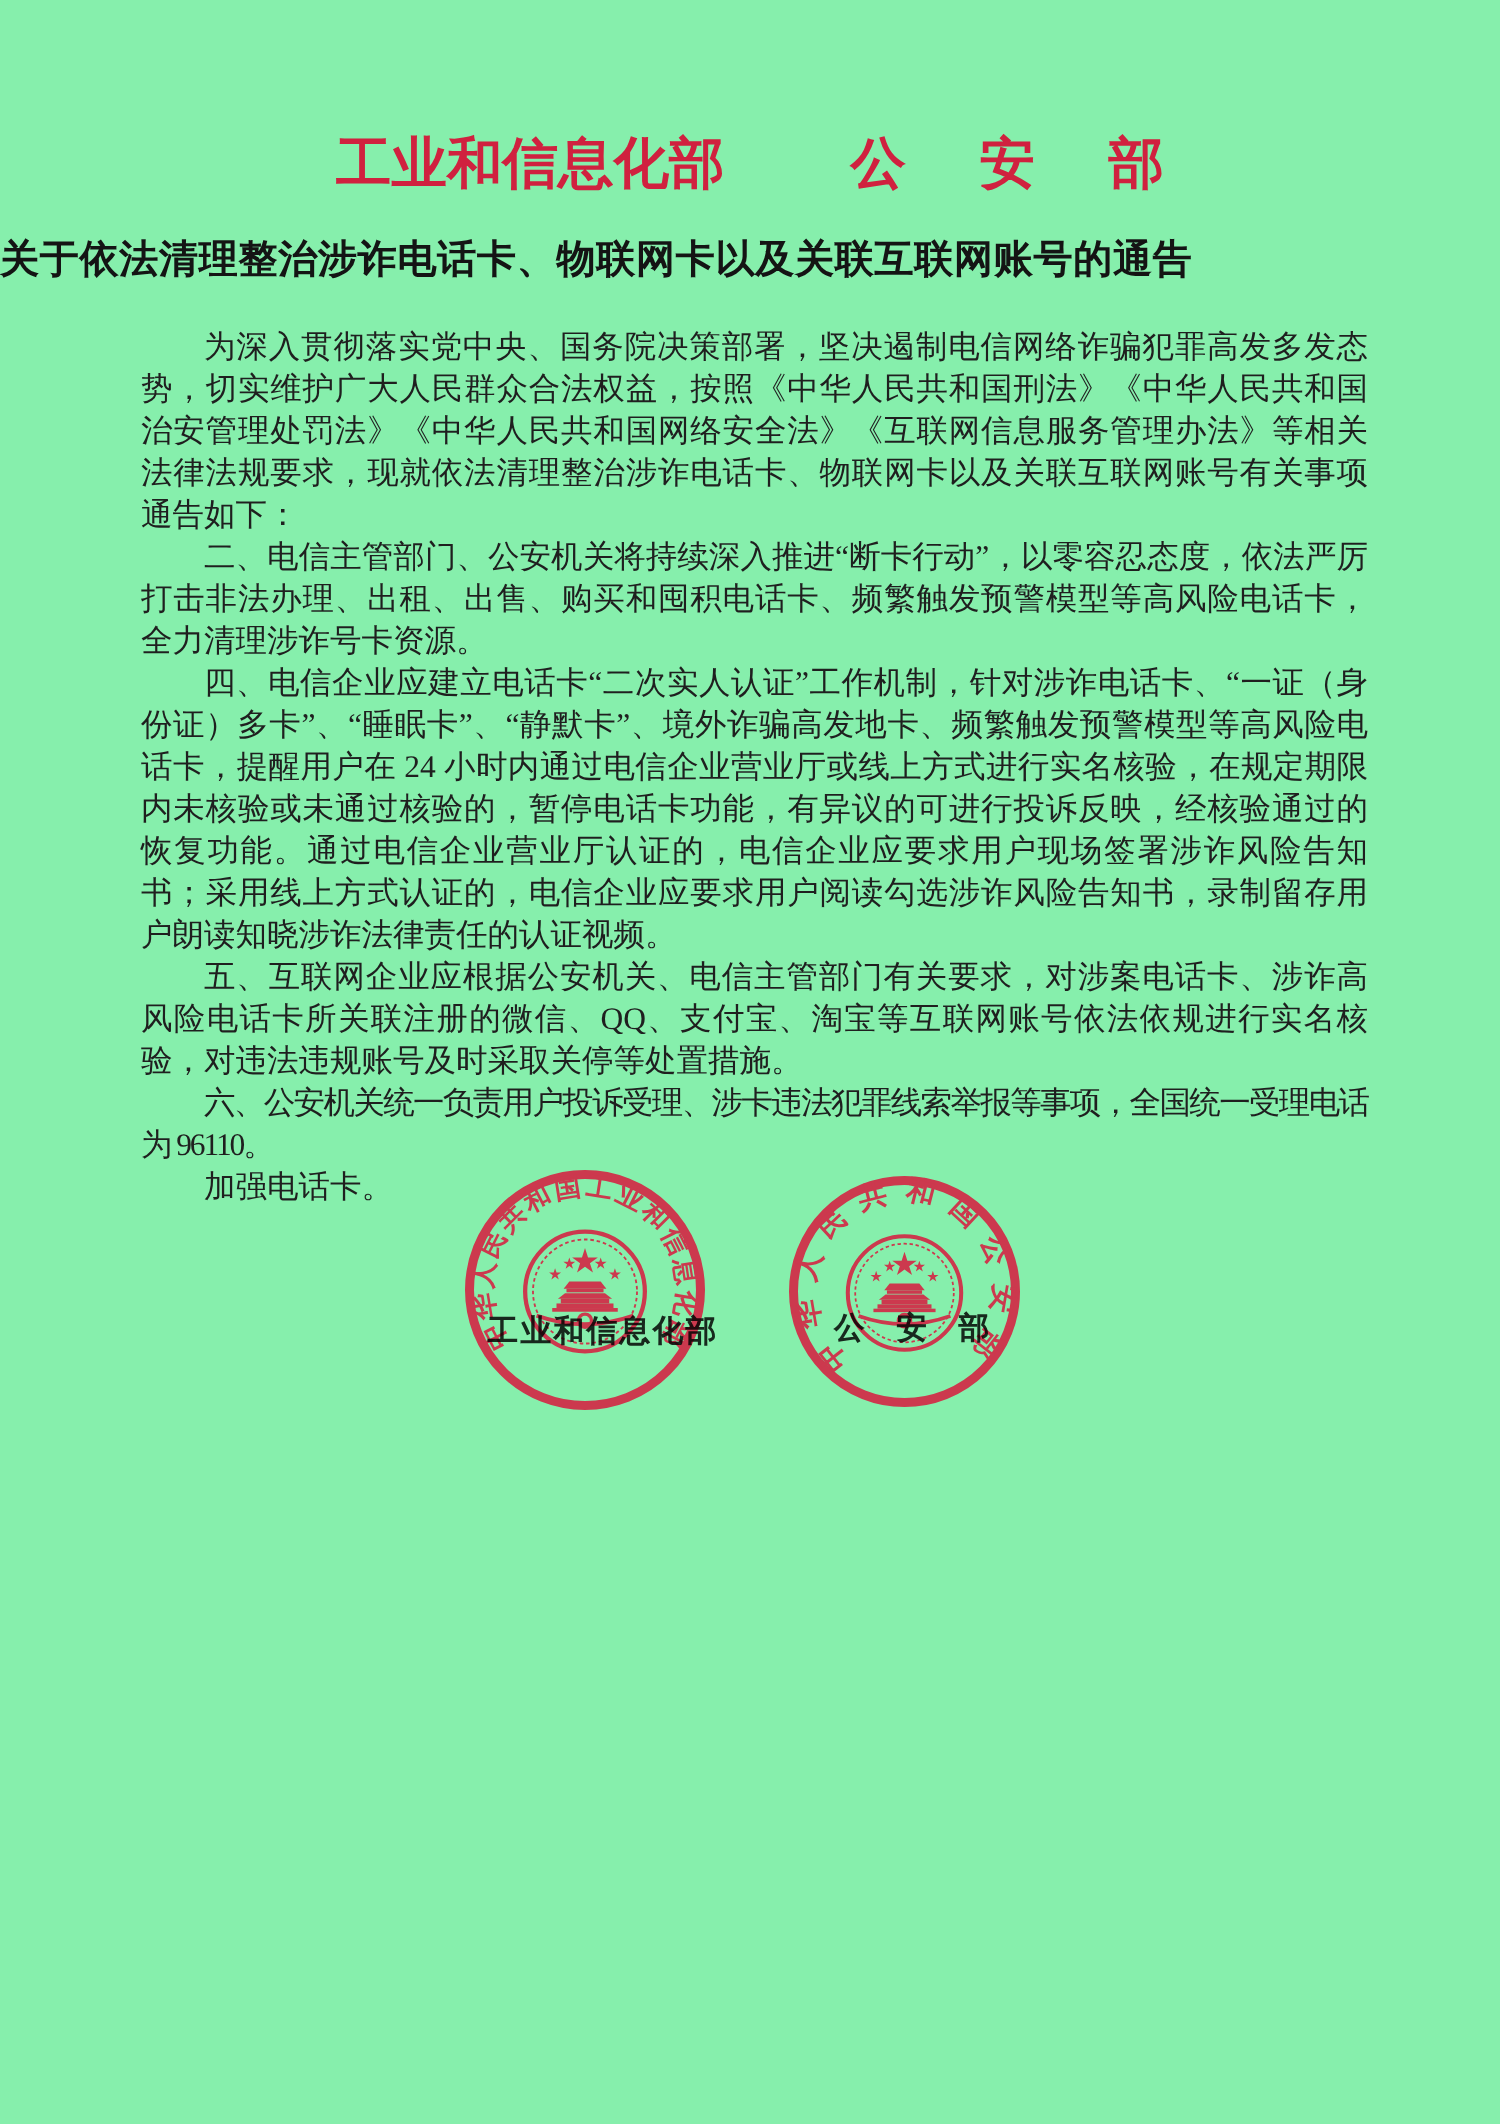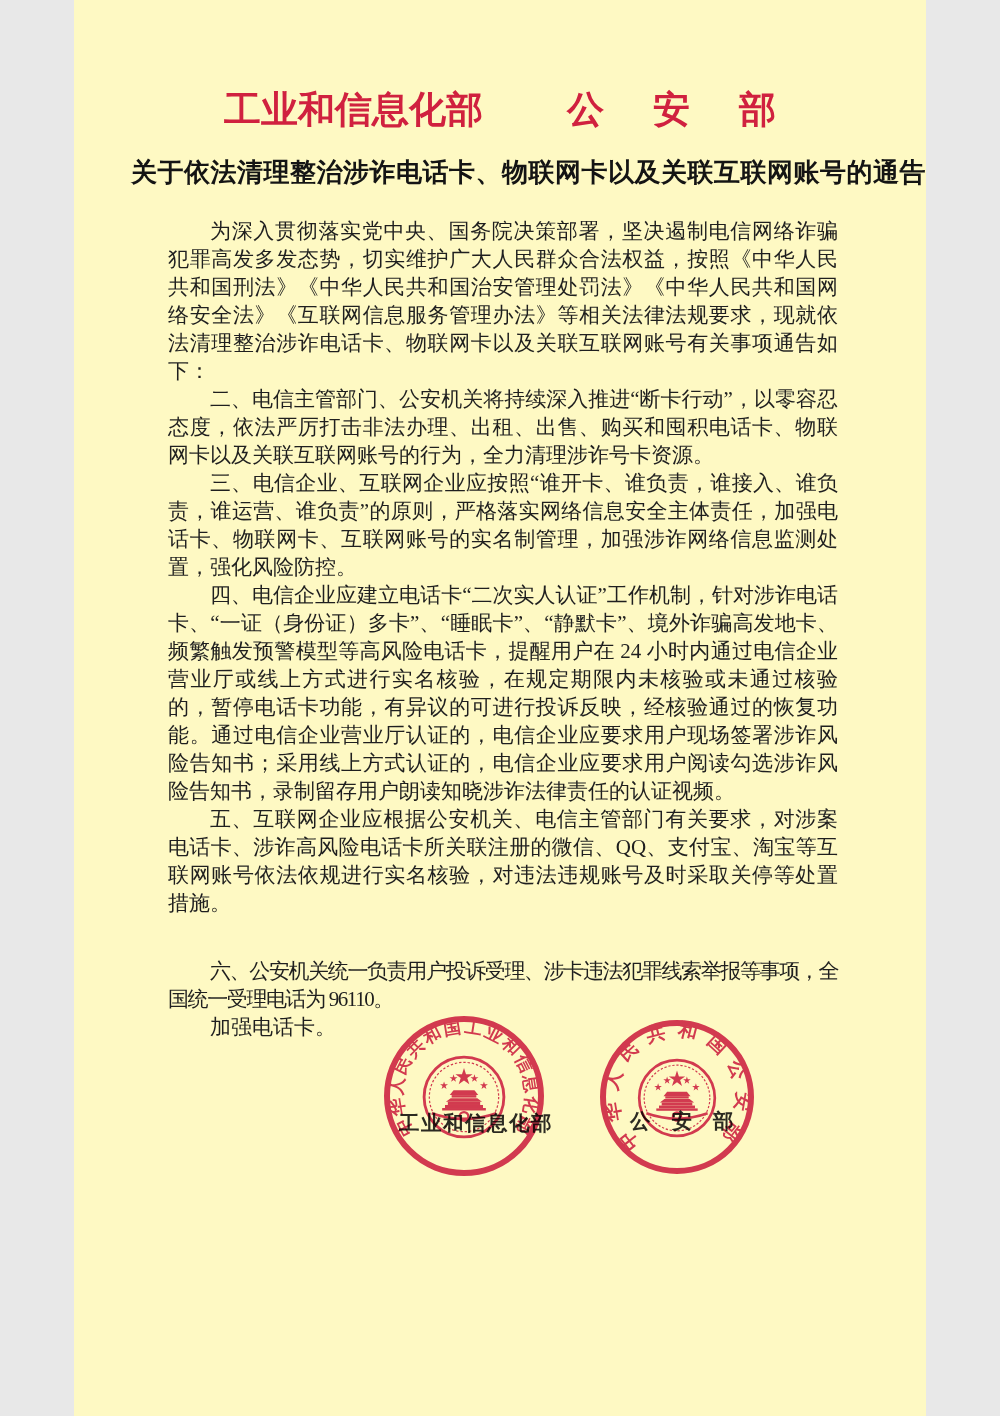--- a/index.html
+++ b/index.html
@@ -3,51 +3,51 @@
 <meta charset="utf-8">
 <style>
   :root{
     --header-red:#d0213f;
     --seal-red:#d03049;
     --text-black:#1f1f1f;
   }
   html,body{margin:0;padding:0;background:#e8e8e8;}
   .page{
     position:relative;
-    width:852px;height:1416px;
+    width:1000px;height:1416px;
     margin:0 auto;
-    background:#fef9c3;
+    background:#86efac;
     font-family:"Liberation Serif","DejaVu Serif",serif;
     overflow:hidden;
   }
   
   .ministries{
     padding-top:90px;
     display:flex;justify-content:center;align-items:baseline;
     gap:84px;
     font-size:37px;font-weight:700;line-height:1.1;
     color:var(--header-red);
   }
   .ministry-right{letter-spacing:49px;margin-right:-49px;}
   .doc-title{
     margin:24px 0 0;
-    text-align:right;
+    text-align:left;
     font-size:26px;font-weight:700;
     color:#141414;letter-spacing:.5px;
   }
   
   .doc-body{
     margin-top:27px;
     padding:0 88px 0 94px;
     font-size:21px;line-height:28px;
     color:var(--text-black);
     text-align:justify;
   }
   .doc-body p{margin:0;text-indent:2em;}
-  .doc-body p.tight{letter-spacing:-1.4px;margin-top:40px;}
+  .doc-body p.tight{letter-spacing:-1.4px;}
   
   .seals-area{position:relative;height:330px;margin-top:-32px;}
   .seal{position:absolute;opacity:.95;}
   .seal-left{left:308px;top:6px;width:164px;height:164px;}
   .seal-right{left:524px;top:10px;width:158px;height:158px;}
   .seal-svg{color:var(--seal-red);display:block;}
   .seal-ring-text{font-family:"Liberation Serif","DejaVu Serif",serif;font-weight:700;}
   .stamp-sig{
     position:absolute;
     color:#2b2b2b;font-weight:700;
@@ -65,22 +65,21 @@
   <header class="doc-header">
     <div class="ministries">
       <span class="ministry-left">工业和信息化部</span>
       <span class="ministry-right">公安部</span>
     </div>
     <h1 class="doc-title">关于依法清理整治涉诈电话卡、物联网卡以及关联互联网账号的通告</h1>
   </header>
 
   <main class="doc-body">
     <p>为深入贯彻落实党中央、国务院决策部署，坚决遏制电信网络诈骗犯罪高发多发态势，切实维护广大人民群众合法权益，按照《中华人民共和国刑法》《中华人民共和国治安管理处罚法》《中华人民共和国网络安全法》《互联网信息服务管理办法》等相关法律法规要求，现就依法清理整治涉诈电话卡、物联网卡以及关联互联网账号有关事项通告如下：</p>
-    <p>二、电信主管部门、公安机关将持续深入推进“断卡行动”，以零容忍态度，依法严厉打击非法办理、出租、出售、购买和囤积电话卡、物联网卡以及关联互联网账号的行为，全力清理涉诈号卡资源。</p>
-    <p>三、电信企业、互联网企业应按照“谁开卡、谁负责，谁接入、谁负责，谁运营、谁负责”的原则，严格落实网络信息安全主体责任，加强电话卡、物联网卡、互联网账号的实名制管理，加强涉诈网络信息监测处置，强化风险防控。</p>
+    <p>二、电信主管部门、公安机关将持续深入推进“断卡行动”，以零容忍态度，依法严厉打击非法办理、出租、出售、购买和囤积电话卡、频繁触发预警模型等高风险电话卡，全力清理涉诈号卡资源。</p>
     <p>四、电信企业应建立电话卡“二次实人认证”工作机制，针对涉诈电话卡、“一证（身份证）多卡”、“睡眠卡”、“静默卡”、境外诈骗高发地卡、频繁触发预警模型等高风险电话卡，提醒用户在 24 小时内通过电信企业营业厅或线上方式进行实名核验，在规定期限内未核验或未通过核验的，暂停电话卡功能，有异议的可进行投诉反映，经核验通过的恢复功能。通过电信企业营业厅认证的，电信企业应要求用户现场签署涉诈风险告知书；采用线上方式认证的，电信企业应要求用户阅读勾选涉诈风险告知书，录制留存用户朗读知晓涉诈法律责任的认证视频。</p>
     <p>五、互联网企业应根据公安机关、电信主管部门有关要求，对涉案电话卡、涉诈高风险电话卡所关联注册的微信、QQ、支付宝、淘宝等互联网账号依法依规进行实名核验，对违法违规账号及时采取关停等处置措施。</p>
     <p class="tight">六、公安机关统一负责用户投诉受理、涉卡违法犯罪线索举报等事项，全国统一受理电话为 96110。</p>
     <p>加强电话卡。</p>
   </main>
 
   <div class="seals-area">
 
     <div class="seal seal-left">
       <svg class="seal-svg" width="164" height="164" viewBox="0 0 164 164">

